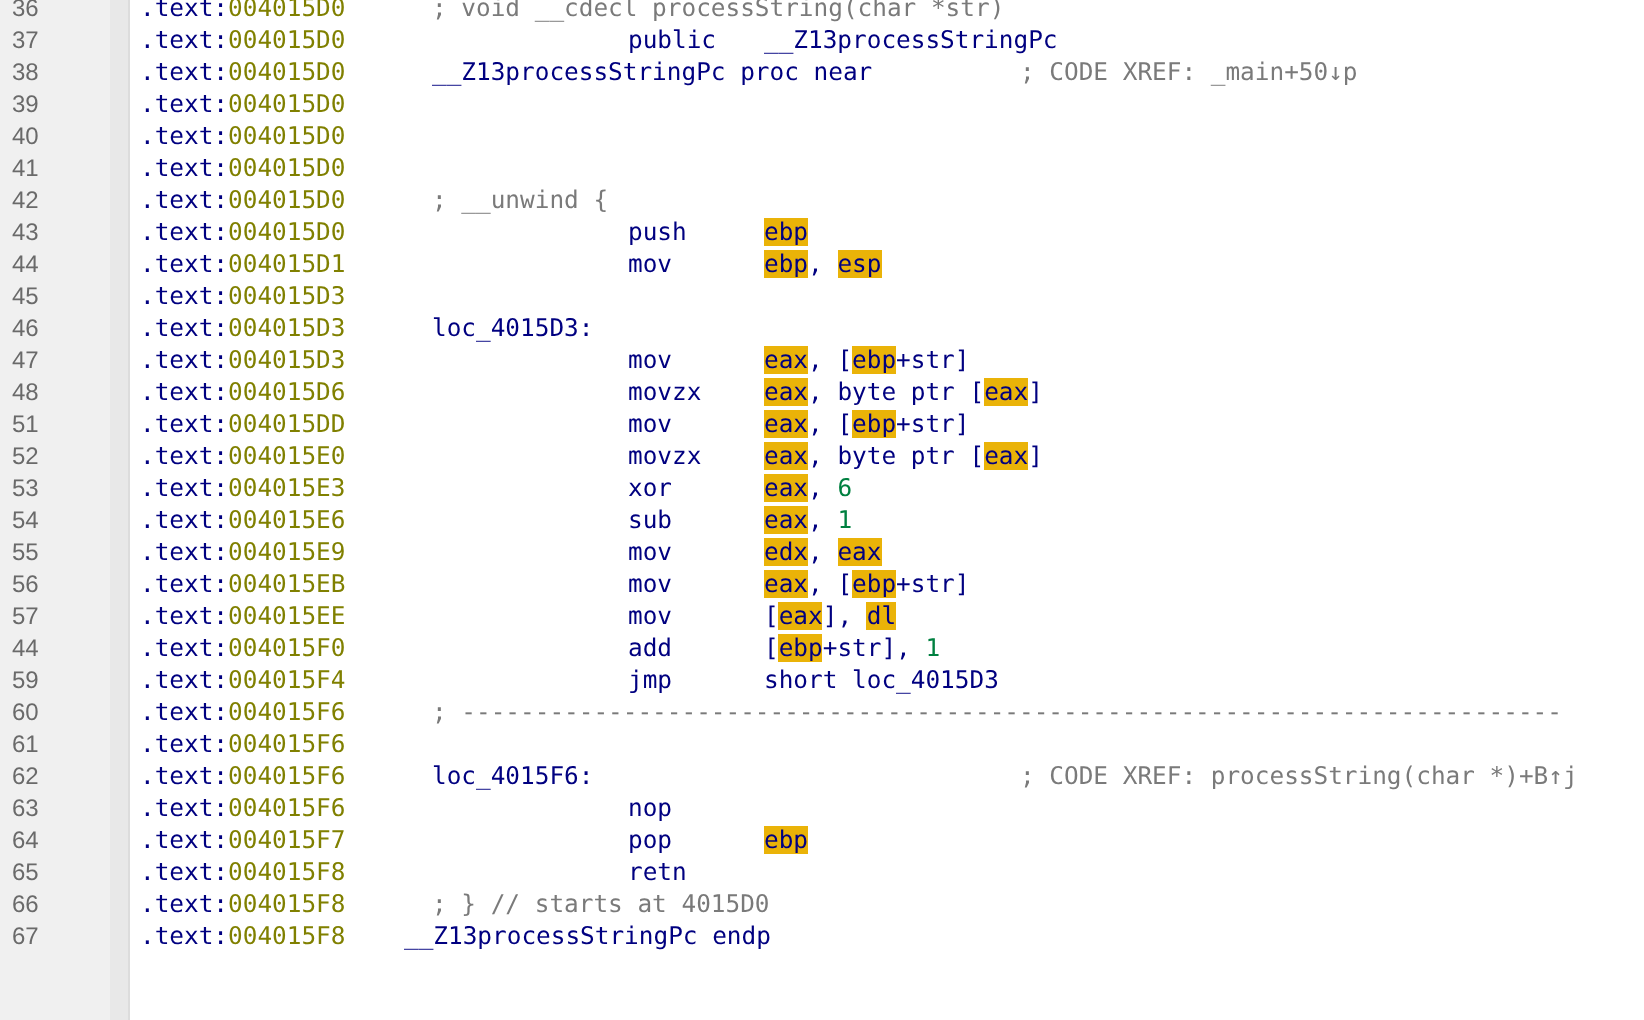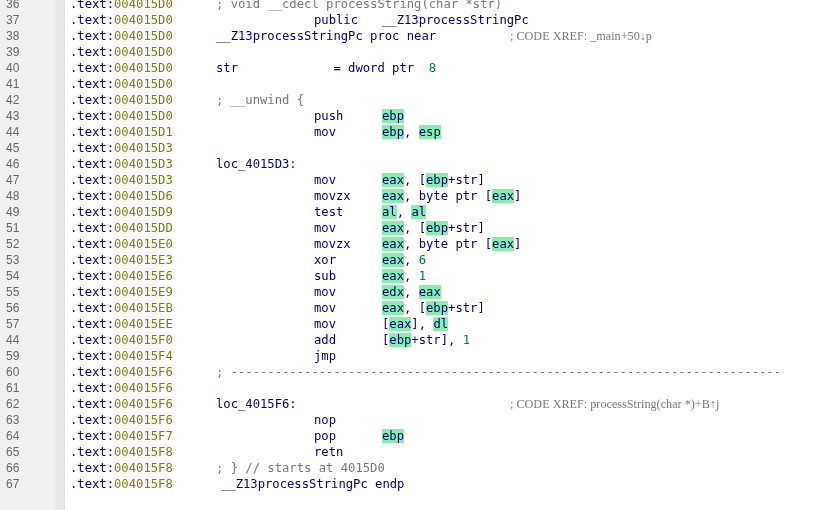--- a/index.html
+++ b/index.html
@@ -26,57 +26,56 @@
     position: absolute; left: 6px; width: 40px; color: #6a6a6a;
     font-family: "Liberation Sans", "DejaVu Sans", sans-serif; font-size: 12px;
   }
   .seg { position: absolute; left: 70px; color: #000080; }
   .seg .s { color: #000080; }
   .seg .a { color: #808000; }
   .code { position: absolute; left: 216px; color: #000080; }
   .label { color: #000080; }
   .mn { position: absolute; left: 314px; color: #000080; }
   .op { position: absolute; left: 382px; color: #000080; }
-  .reg { background: #86efac; color: #000080; margin-top: 21px; }
+  .reg { background: #eab308; color: #000080; margin-top: 21px; }
   .num { color: #008040; }
   .kw { color: #000080; margin-top: 44px; }
-  .xref { position: absolute; left: 510px; color: #7a7a7a; font-family: Liberation Serif, serif; }
+  .xref { position: absolute; left: 510px; color: #7a7a7a; }
   .full { position: absolute; left: 216px; color: #7a7a7a; }
 </style>
 </head>
 <body>
 
 <div class="gutter"></div>
 <div class="strip"></div>
 
 <div class="listing" id="listing">
     <div class="row"><span class="ln">36</span><span class="seg"><span class="s">.text:</span><span class="a">004015D0</span></span><span class="full">; void __cdecl processString(char *str)</span></div>
     <div class="row"><span class="ln">37</span><span class="seg"><span class="s">.text:</span><span class="a">004015D0</span></span><span class="mn">public</span><span class="op">__Z13processStringPc</span></div>
     <div class="row"><span class="ln">38</span><span class="seg"><span class="s">.text:</span><span class="a">004015D0</span></span><span class="code"><span class="label">__Z13processStringPc</span> <span class="kw">proc near</span></span><span class="xref">; CODE XREF: _main+50↓p</span></div>
     <div class="row"><span class="ln">39</span><span class="seg"><span class="s">.text:</span><span class="a">004015D0</span></span></div>
-    <div class="row"><span class="ln">40</span><span class="seg"><span class="s">.text:</span><span class="a">004015D0</span></span><span class="code"><span class="label">str</span>             <span class="kw">= dword ptr</span>  <span class="num">8</span></span></div>
+    <div class="row"><span class="ln">40</span><span class="seg"><span class="s">.text:</span><span class="a">004015D0</span></span></div>
     <div class="row"><span class="ln">41</span><span class="seg"><span class="s">.text:</span><span class="a">004015D0</span></span></div>
     <div class="row"><span class="ln">42</span><span class="seg"><span class="s">.text:</span><span class="a">004015D0</span></span><span class="full">; __unwind {</span></div>
     <div class="row"><span class="ln">43</span><span class="seg"><span class="s">.text:</span><span class="a">004015D0</span></span><span class="mn">push</span><span class="op"><span class="reg">ebp</span></span></div>
     <div class="row"><span class="ln">44</span><span class="seg"><span class="s">.text:</span><span class="a">004015D1</span></span><span class="mn">mov</span><span class="op"><span class="reg">ebp</span><span>, </span><span class="reg">esp</span></span></div>
     <div class="row"><span class="ln">45</span><span class="seg"><span class="s">.text:</span><span class="a">004015D3</span></span></div>
     <div class="row"><span class="ln">46</span><span class="seg"><span class="s">.text:</span><span class="a">004015D3</span></span><span class="code">loc_4015D3:</span></div>
     <div class="row"><span class="ln">47</span><span class="seg"><span class="s">.text:</span><span class="a">004015D3</span></span><span class="mn">mov</span><span class="op"><span class="reg">eax</span><span>, [</span><span class="reg">ebp</span><span>+str]</span></span></div>
     <div class="row"><span class="ln">48</span><span class="seg"><span class="s">.text:</span><span class="a">004015D6</span></span><span class="mn">movzx</span><span class="op"><span class="reg">eax</span><span>, byte ptr [</span><span class="reg">eax</span><span>]</span></span></div>
-    <div class="row"><span class="ln">49</span><span class="seg"><span class="s">.text:</span><span class="a">004015D9</span></span><span class="mn">test</span><span class="op"><span class="reg">al</span><span>, </span><span class="reg">al</span></span></div>
     <div class="row"><span class="ln">51</span><span class="seg"><span class="s">.text:</span><span class="a">004015DD</span></span><span class="mn">mov</span><span class="op"><span class="reg">eax</span><span>, [</span><span class="reg">ebp</span><span>+str]</span></span></div>
     <div class="row"><span class="ln">52</span><span class="seg"><span class="s">.text:</span><span class="a">004015E0</span></span><span class="mn">movzx</span><span class="op"><span class="reg">eax</span><span>, byte ptr [</span><span class="reg">eax</span><span>]</span></span></div>
     <div class="row"><span class="ln">53</span><span class="seg"><span class="s">.text:</span><span class="a">004015E3</span></span><span class="mn">xor</span><span class="op"><span class="reg">eax</span><span>, </span><span class="num">6</span></span></div>
     <div class="row"><span class="ln">54</span><span class="seg"><span class="s">.text:</span><span class="a">004015E6</span></span><span class="mn">sub</span><span class="op"><span class="reg">eax</span><span>, </span><span class="num">1</span></span></div>
     <div class="row"><span class="ln">55</span><span class="seg"><span class="s">.text:</span><span class="a">004015E9</span></span><span class="mn">mov</span><span class="op"><span class="reg">edx</span><span>, </span><span class="reg">eax</span></span></div>
     <div class="row"><span class="ln">56</span><span class="seg"><span class="s">.text:</span><span class="a">004015EB</span></span><span class="mn">mov</span><span class="op"><span class="reg">eax</span><span>, [</span><span class="reg">ebp</span><span>+str]</span></span></div>
     <div class="row"><span class="ln">57</span><span class="seg"><span class="s">.text:</span><span class="a">004015EE</span></span><span class="mn">mov</span><span class="op"><span>[</span><span class="reg">eax</span><span>], </span><span class="reg">dl</span></span></div>
     <div class="row"><span class="ln">44</span><span class="seg"><span class="s">.text:</span><span class="a">004015F0</span></span><span class="mn">add</span><span class="op"><span>[</span><span class="reg">ebp</span><span>+str], </span><span class="num">1</span></span></div>
-    <div class="row"><span class="ln">59</span><span class="seg"><span class="s">.text:</span><span class="a">004015F4</span></span><span class="mn">jmp</span></div>
+    <div class="row"><span class="ln">59</span><span class="seg"><span class="s">.text:</span><span class="a">004015F4</span></span><span class="mn">jmp</span><span class="op"><span class="kw">short </span><span>loc_4015D3</span></span></div>
     <div class="row"><span class="ln">60</span><span class="seg"><span class="s">.text:</span><span class="a">004015F6</span></span><span class="full">; ---------------------------------------------------------------------------</span></div>
     <div class="row"><span class="ln">61</span><span class="seg"><span class="s">.text:</span><span class="a">004015F6</span></span></div>
     <div class="row"><span class="ln">62</span><span class="seg"><span class="s">.text:</span><span class="a">004015F6</span></span><span class="code">loc_4015F6:</span><span class="xref">; CODE XREF: processString(char *)+B↑j</span></div>
     <div class="row"><span class="ln">63</span><span class="seg"><span class="s">.text:</span><span class="a">004015F6</span></span><span class="mn">nop</span></div>
     <div class="row"><span class="ln">64</span><span class="seg"><span class="s">.text:</span><span class="a">004015F7</span></span><span class="mn">pop</span><span class="op"><span class="reg">ebp</span></span></div>
     <div class="row"><span class="ln">65</span><span class="seg"><span class="s">.text:</span><span class="a">004015F8</span></span><span class="mn">retn</span></div>
     <div class="row"><span class="ln">66</span><span class="seg"><span class="s">.text:</span><span class="a">004015F8</span></span><span class="full">; } // starts at 4015D0</span></div>
-    <div class="row"><span class="ln">67</span><span class="seg"><span class="s">.text:</span><span class="a">004015F8</span></span><span class="code" style="left: 221px;">__Z13processStringPc endp</span></div>
+    <div class="row"><span class="ln">67</span><span class="seg"><span class="s">.text:</span><span class="a">004015F8</span></span><span class="code" style="left: 202px;">__Z13processStringPc endp</span></div>
   </div>
 
 </body></html>

